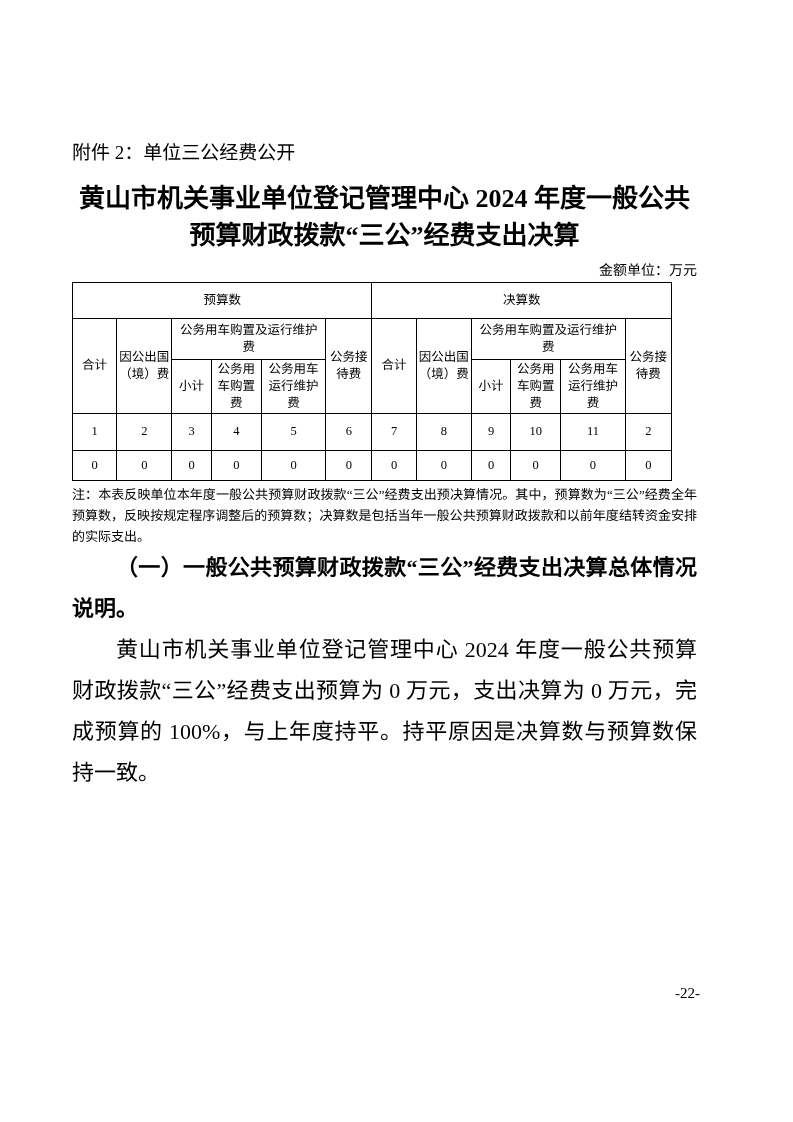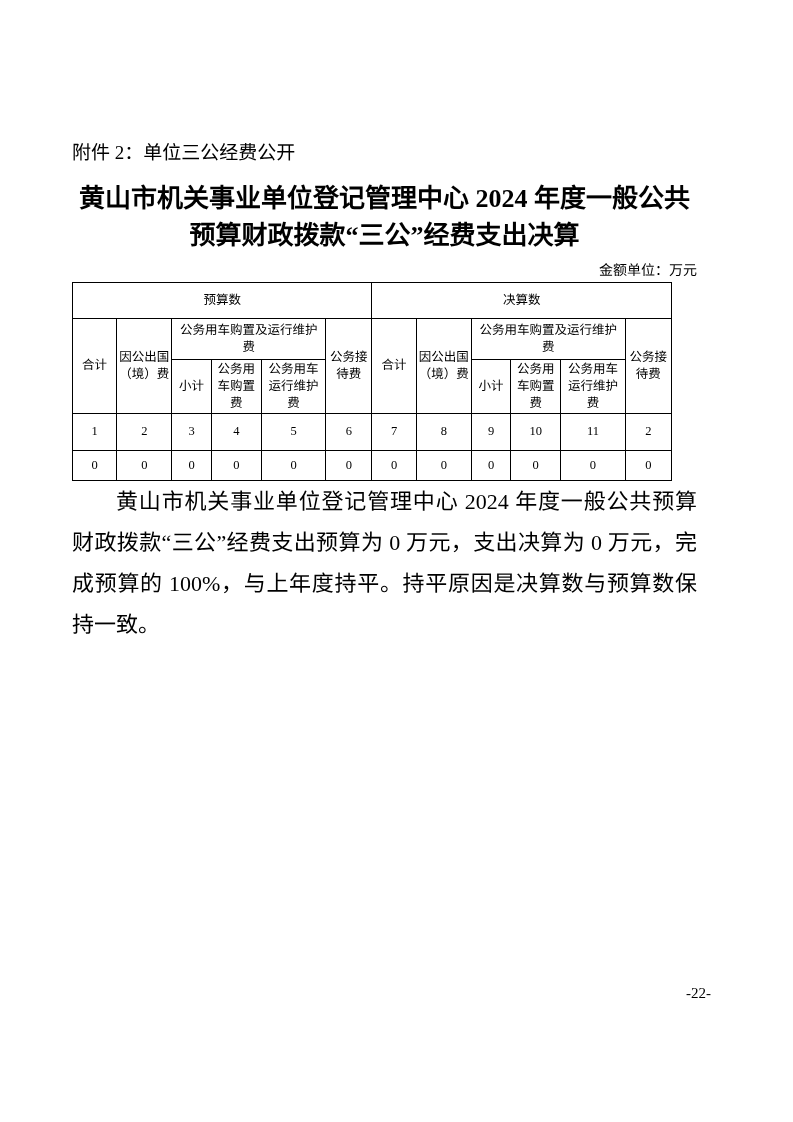--- a/index.html
+++ b/index.html
@@ -83,21 +83,21 @@
   }
   .para {
     font-size: 22px;
     line-height: 41px;
     text-indent: 2em;
     text-align: justify;
   }
   .page-number {
     position: absolute;
     top: 983px;
-    right: 82px;
+    right: 93px;
     font-size: 15px;
     line-height: 20px;
     text-align: right;
   }
 </style>
 </head>
 <body>
 
 <div class="page">
 
@@ -170,21 +170,23 @@
         <td>0</td>
         <td>0</td>
         <td>0</td>
         <td>0</td>
         <td>0</td>
         <td>0</td>
       </tr>
     </tbody>
   </table>
 
+  <div class="note">注：本表反映单位本年度一般公共预算财政拨款“三公”经费支出预决算情况。其中，预算数为“三公”经费全年预算数，反映按规定程序调整后的预算数；决算数是包括当年一般公共预算财政拨款和以前年度结转资金安排的实际支出。</div>
 
 
+  <div class="h-sub">（一）一般公共预算财政拨款“三公”经费支出决算总体情况说明。</div>
 
   <div class="para">黄山市机关事业单位登记管理中心 2024 年度一般公共预算财政拨款“三公”经费支出预算为 0 万元，支出决算为 0 万元，完成预算的 100%，与上年度持平。持平原因是决算数与预算数保持一致。</div>
 
 
   <div class="page-number">-22-</div>
 
 </div>
 
 </body></html>

